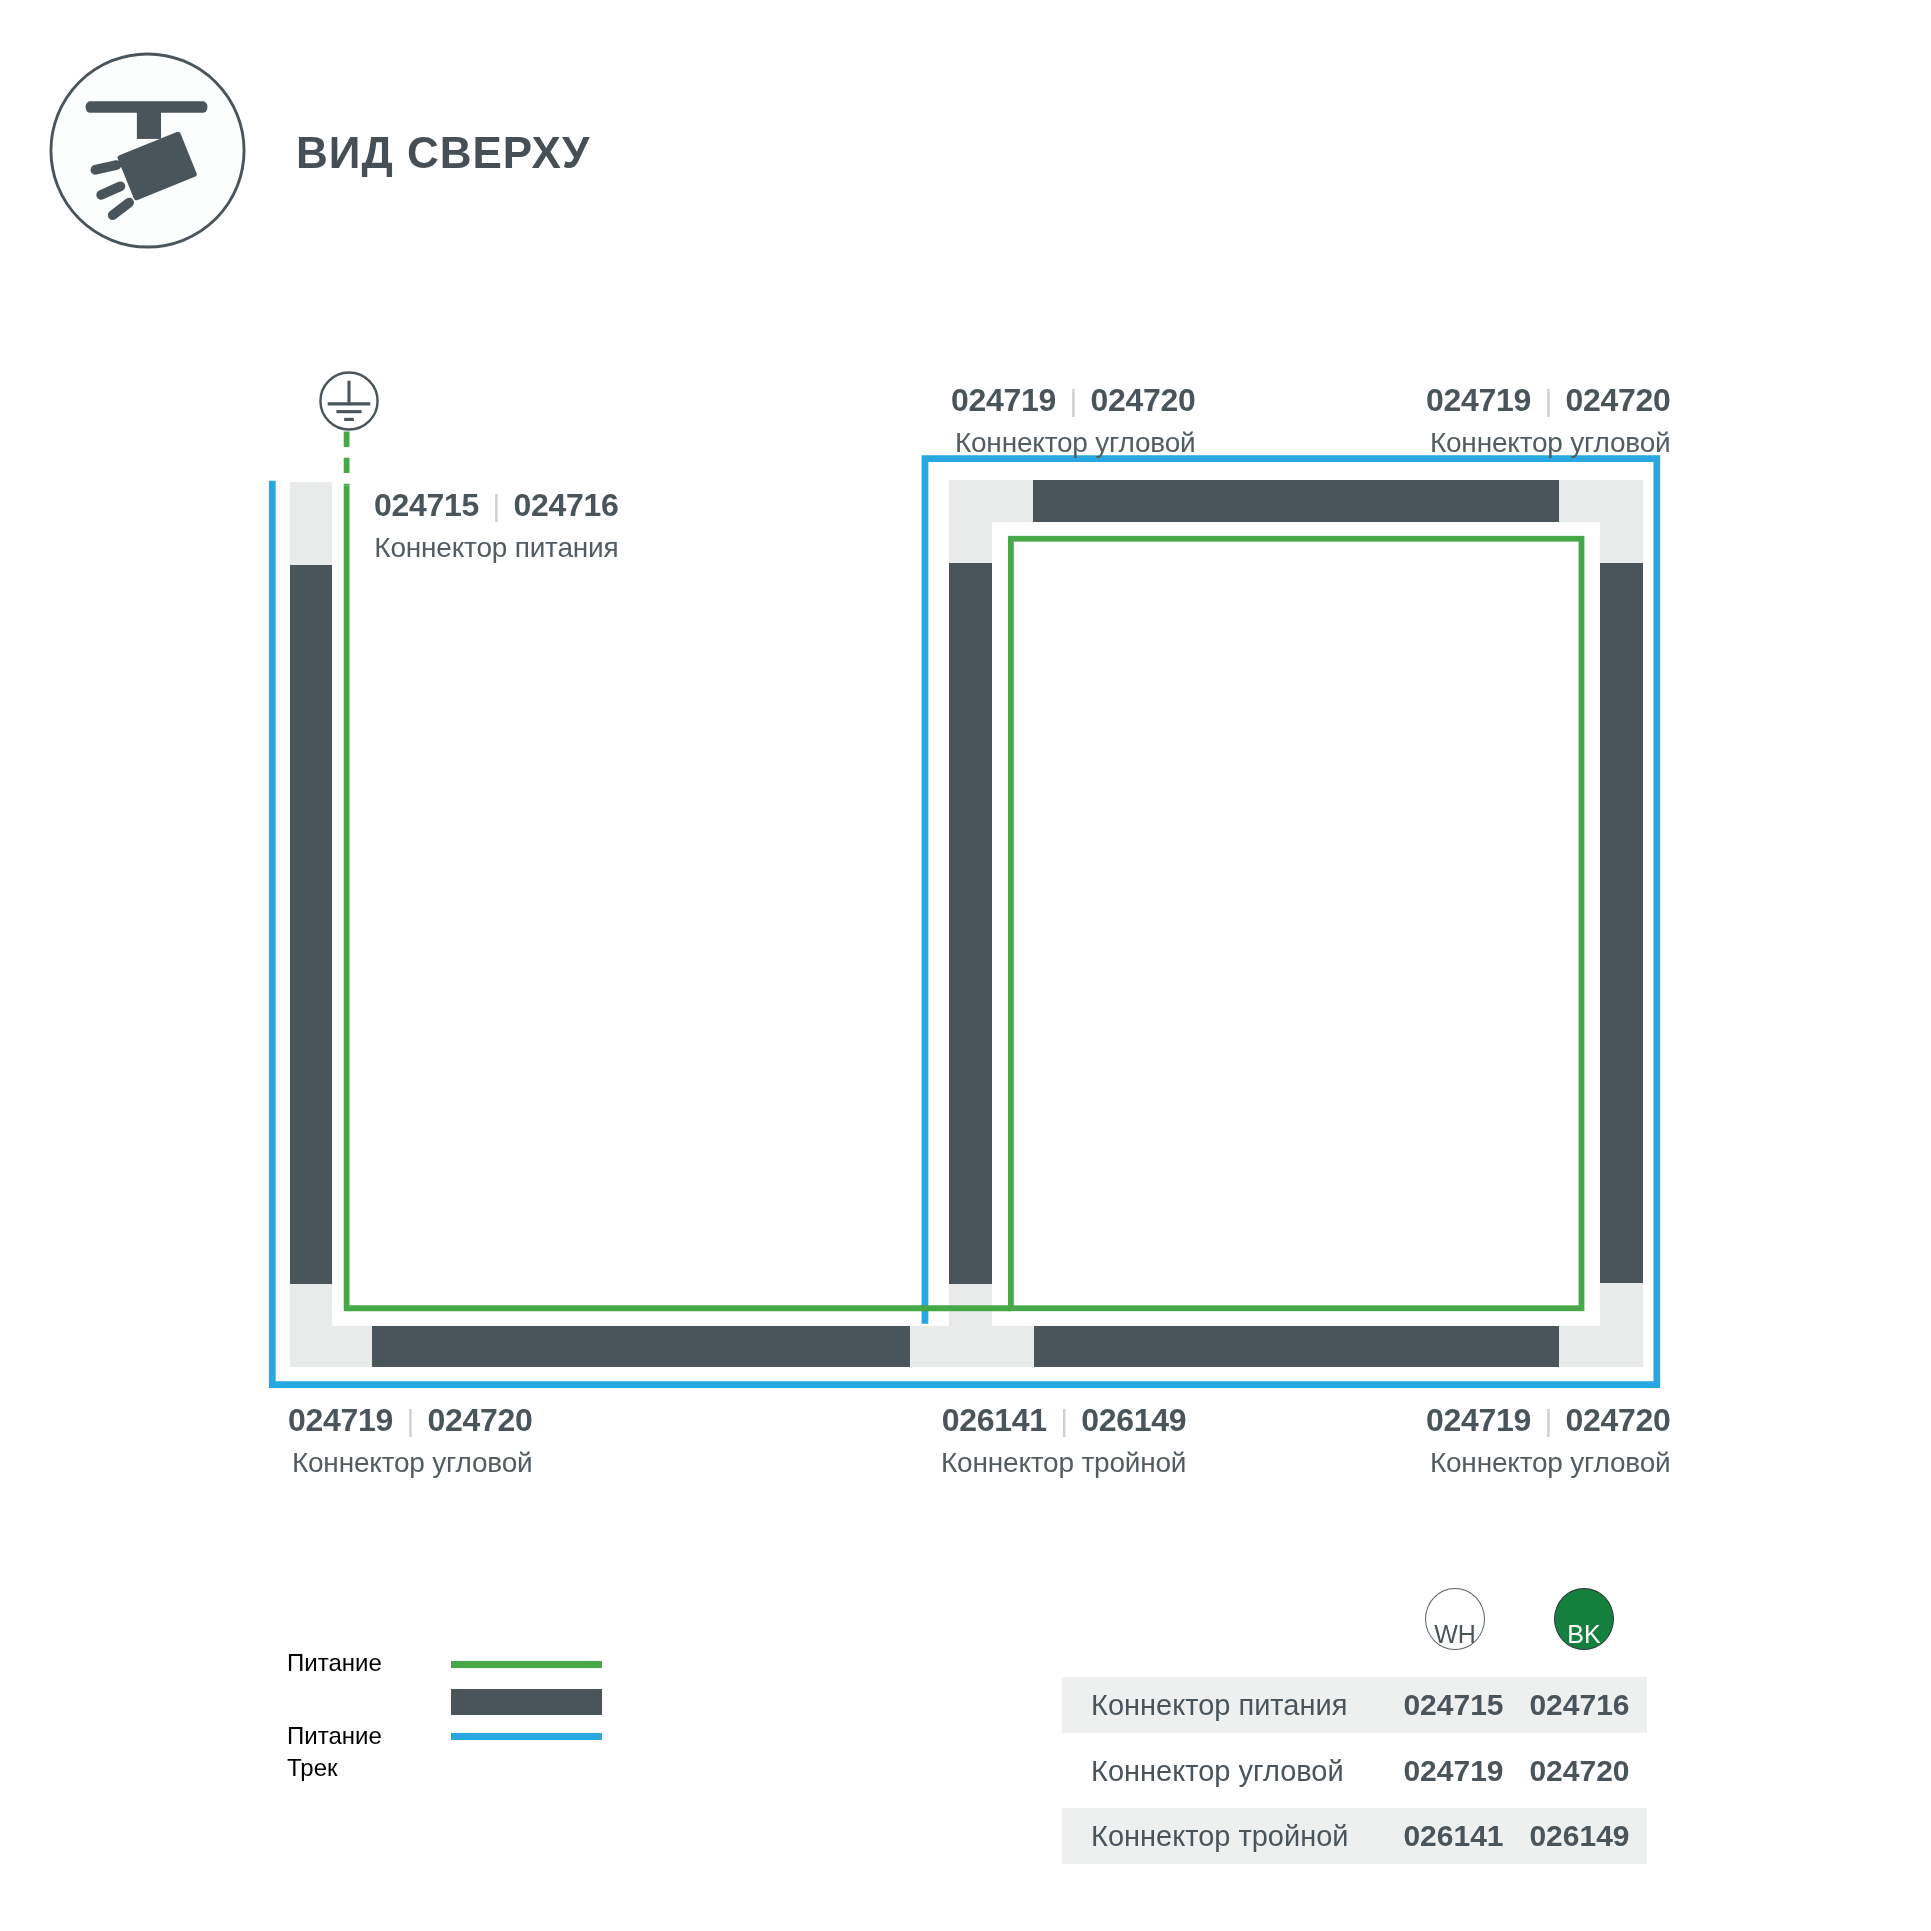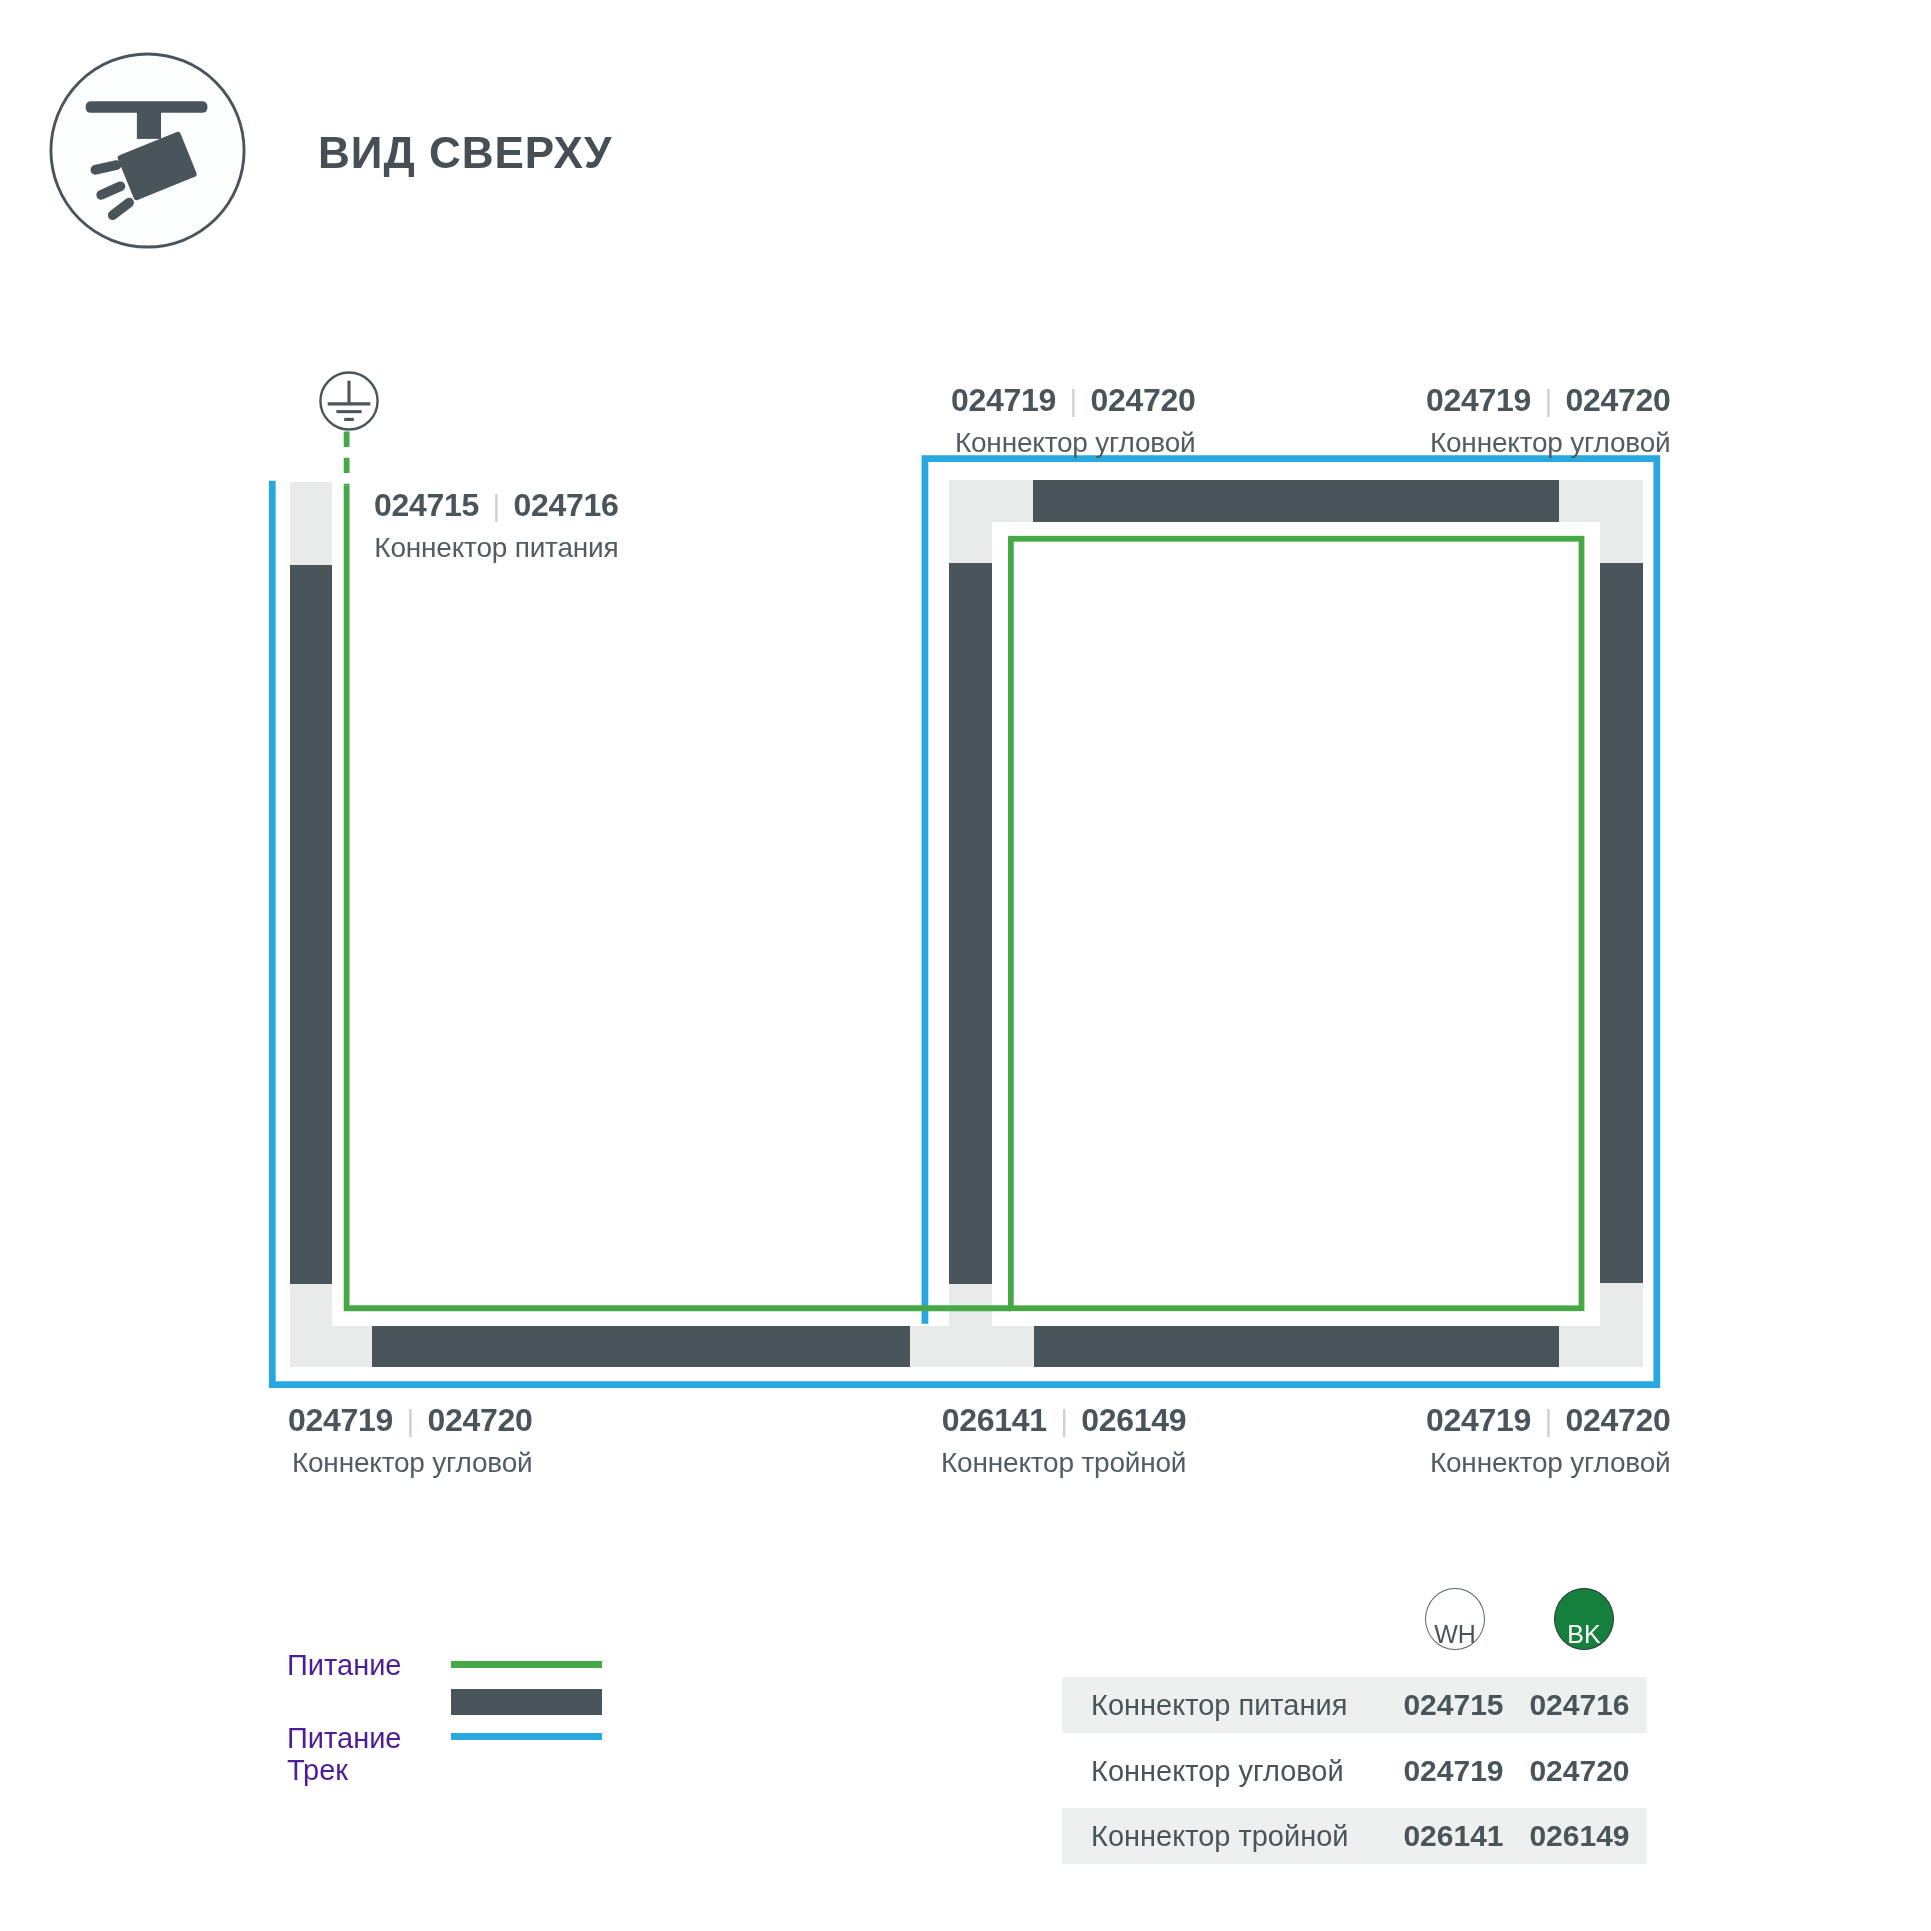--- a/index.html
+++ b/index.html
@@ -4,36 +4,36 @@
 <style>
   html,body{margin:0;padding:0;background:#ffffff;}
   .canvas{
     position:relative;width:1931px;height:1931px;background:#ffffff;overflow:hidden;
     font-family:"Liberation Sans", sans-serif;color:#4a545b;
   }
   
   .hdr-icon{position:absolute;left:49px;top:52px;width:197px;height:197px;}
   .page-title{
     position:absolute;left:296px;top:128px;font-size:44px;font-weight:700;
-    letter-spacing:1px;color:#474f56;white-space:nowrap;margin-left:22px;
+    letter-spacing:1px;color:#474f56;white-space:nowrap;
   }
   
   .tk{position:absolute;background:#4a545b;}
   .cap{position:absolute;background:#e9ebeb;}
   
   .lines{position:absolute;left:0;top:0;width:1931px;height:1931px;pointer-events:none;}
   
   .ground{position:absolute;left:318px;top:370px;width:62px;height:62px;}
   
   .lbl{position:absolute;white-space:nowrap;text-align:right;}
   .lbl .codes{font-size:32px;font-weight:700;color:#4a545b;letter-spacing:-0.3px;}
   .lbl .sep{color:#ccd1d3;font-weight:400;padding:0 13.5px;font-size:30px;}
   .lbl .name{font-size:28px;font-weight:400;color:#525c63;margin-top:7.7px;letter-spacing:-0.2px;}
   
-  .legend-label{position:absolute;left:287px;font-size:29px;color:#4c1d95;white-space:nowrap;}
+  .legend-label{position:absolute;left:287px;font-size:24px;color:#000000;white-space:nowrap;}
   .legend-swatch{position:absolute;left:451px;width:151px;}
   .sw-power{height:6.8px;background:#46a847;}
   .sw-track{height:26px;background:#4a545b;}
   .sw-neutral{height:6.8px;background:#29a7e0;}
   
   .badge{position:absolute;width:58px;height:60px;border-radius:50%;
     display:flex;align-items:flex-end;justify-content:center;font-size:25px;}
   .badge.wh{left:1425px;top:1588px;background:#ffffff;border:1.9px solid #59626a;color:#4a545b;}
   .badge.bk{left:1554px;top:1588px;background:#15803d;color:#ffffff;border:1.9px solid #2f363b;}
   .tbl-row{position:absolute;left:1062px;width:585px;height:56px;}

